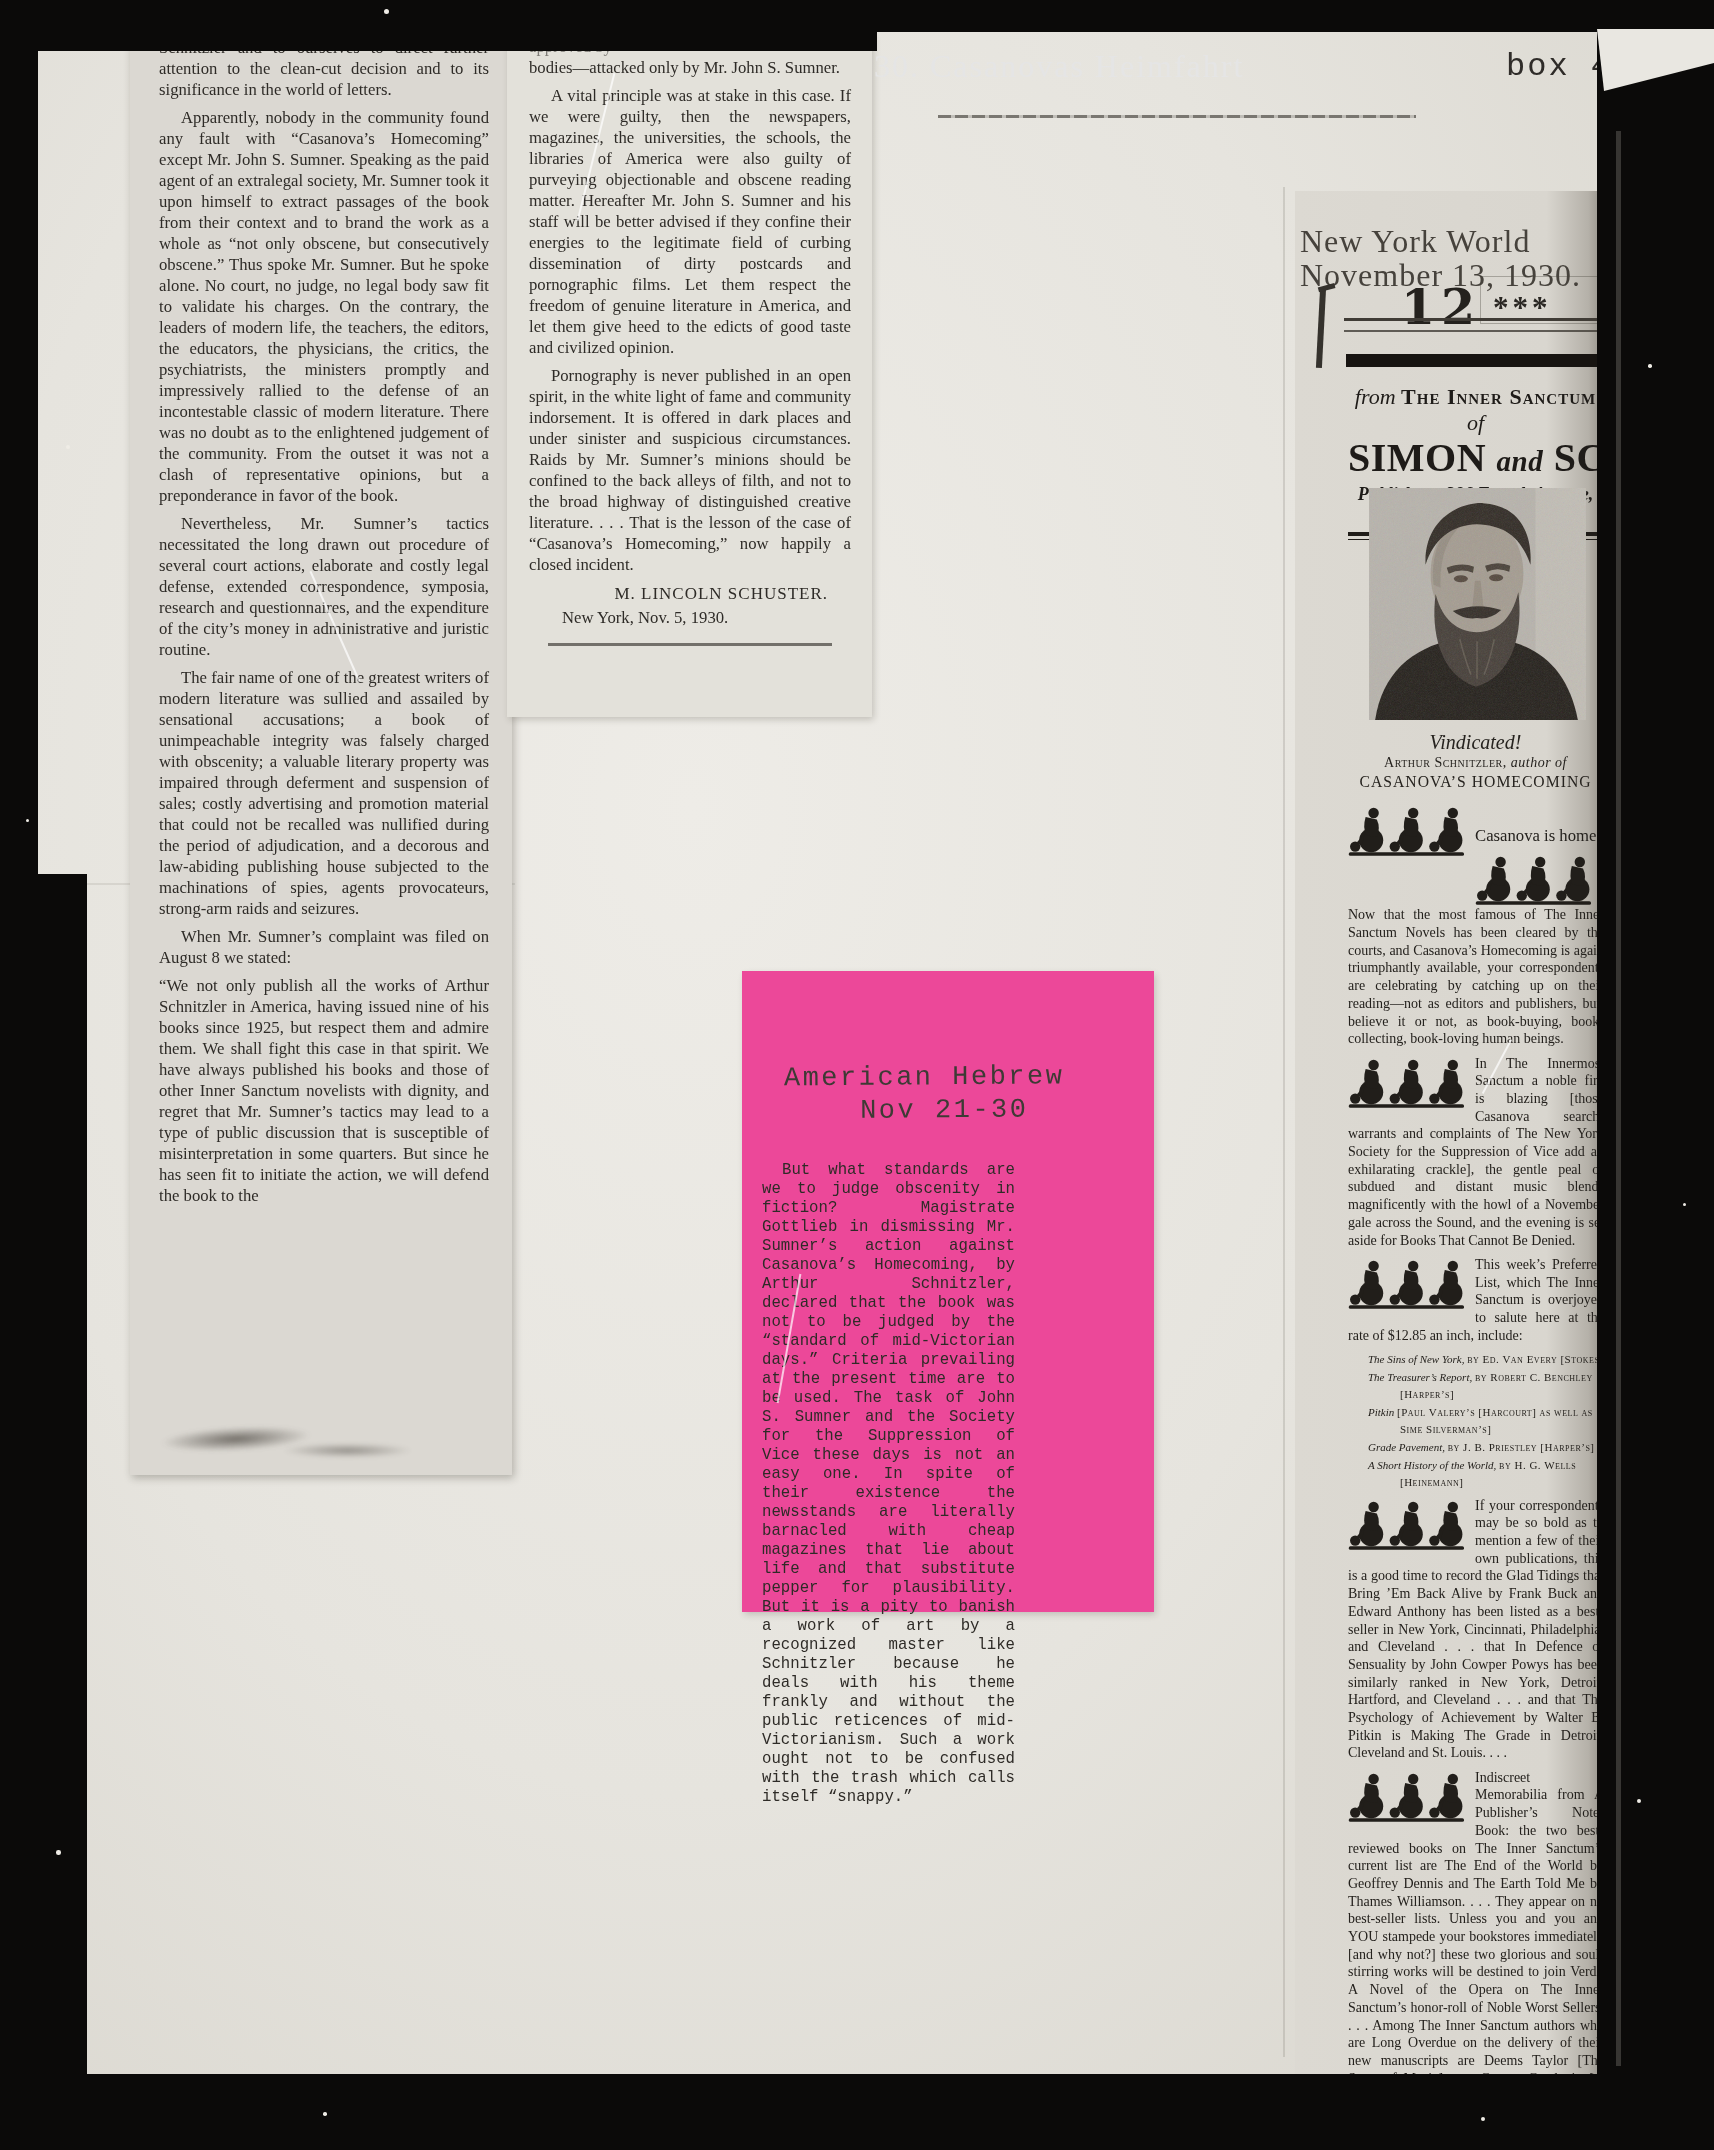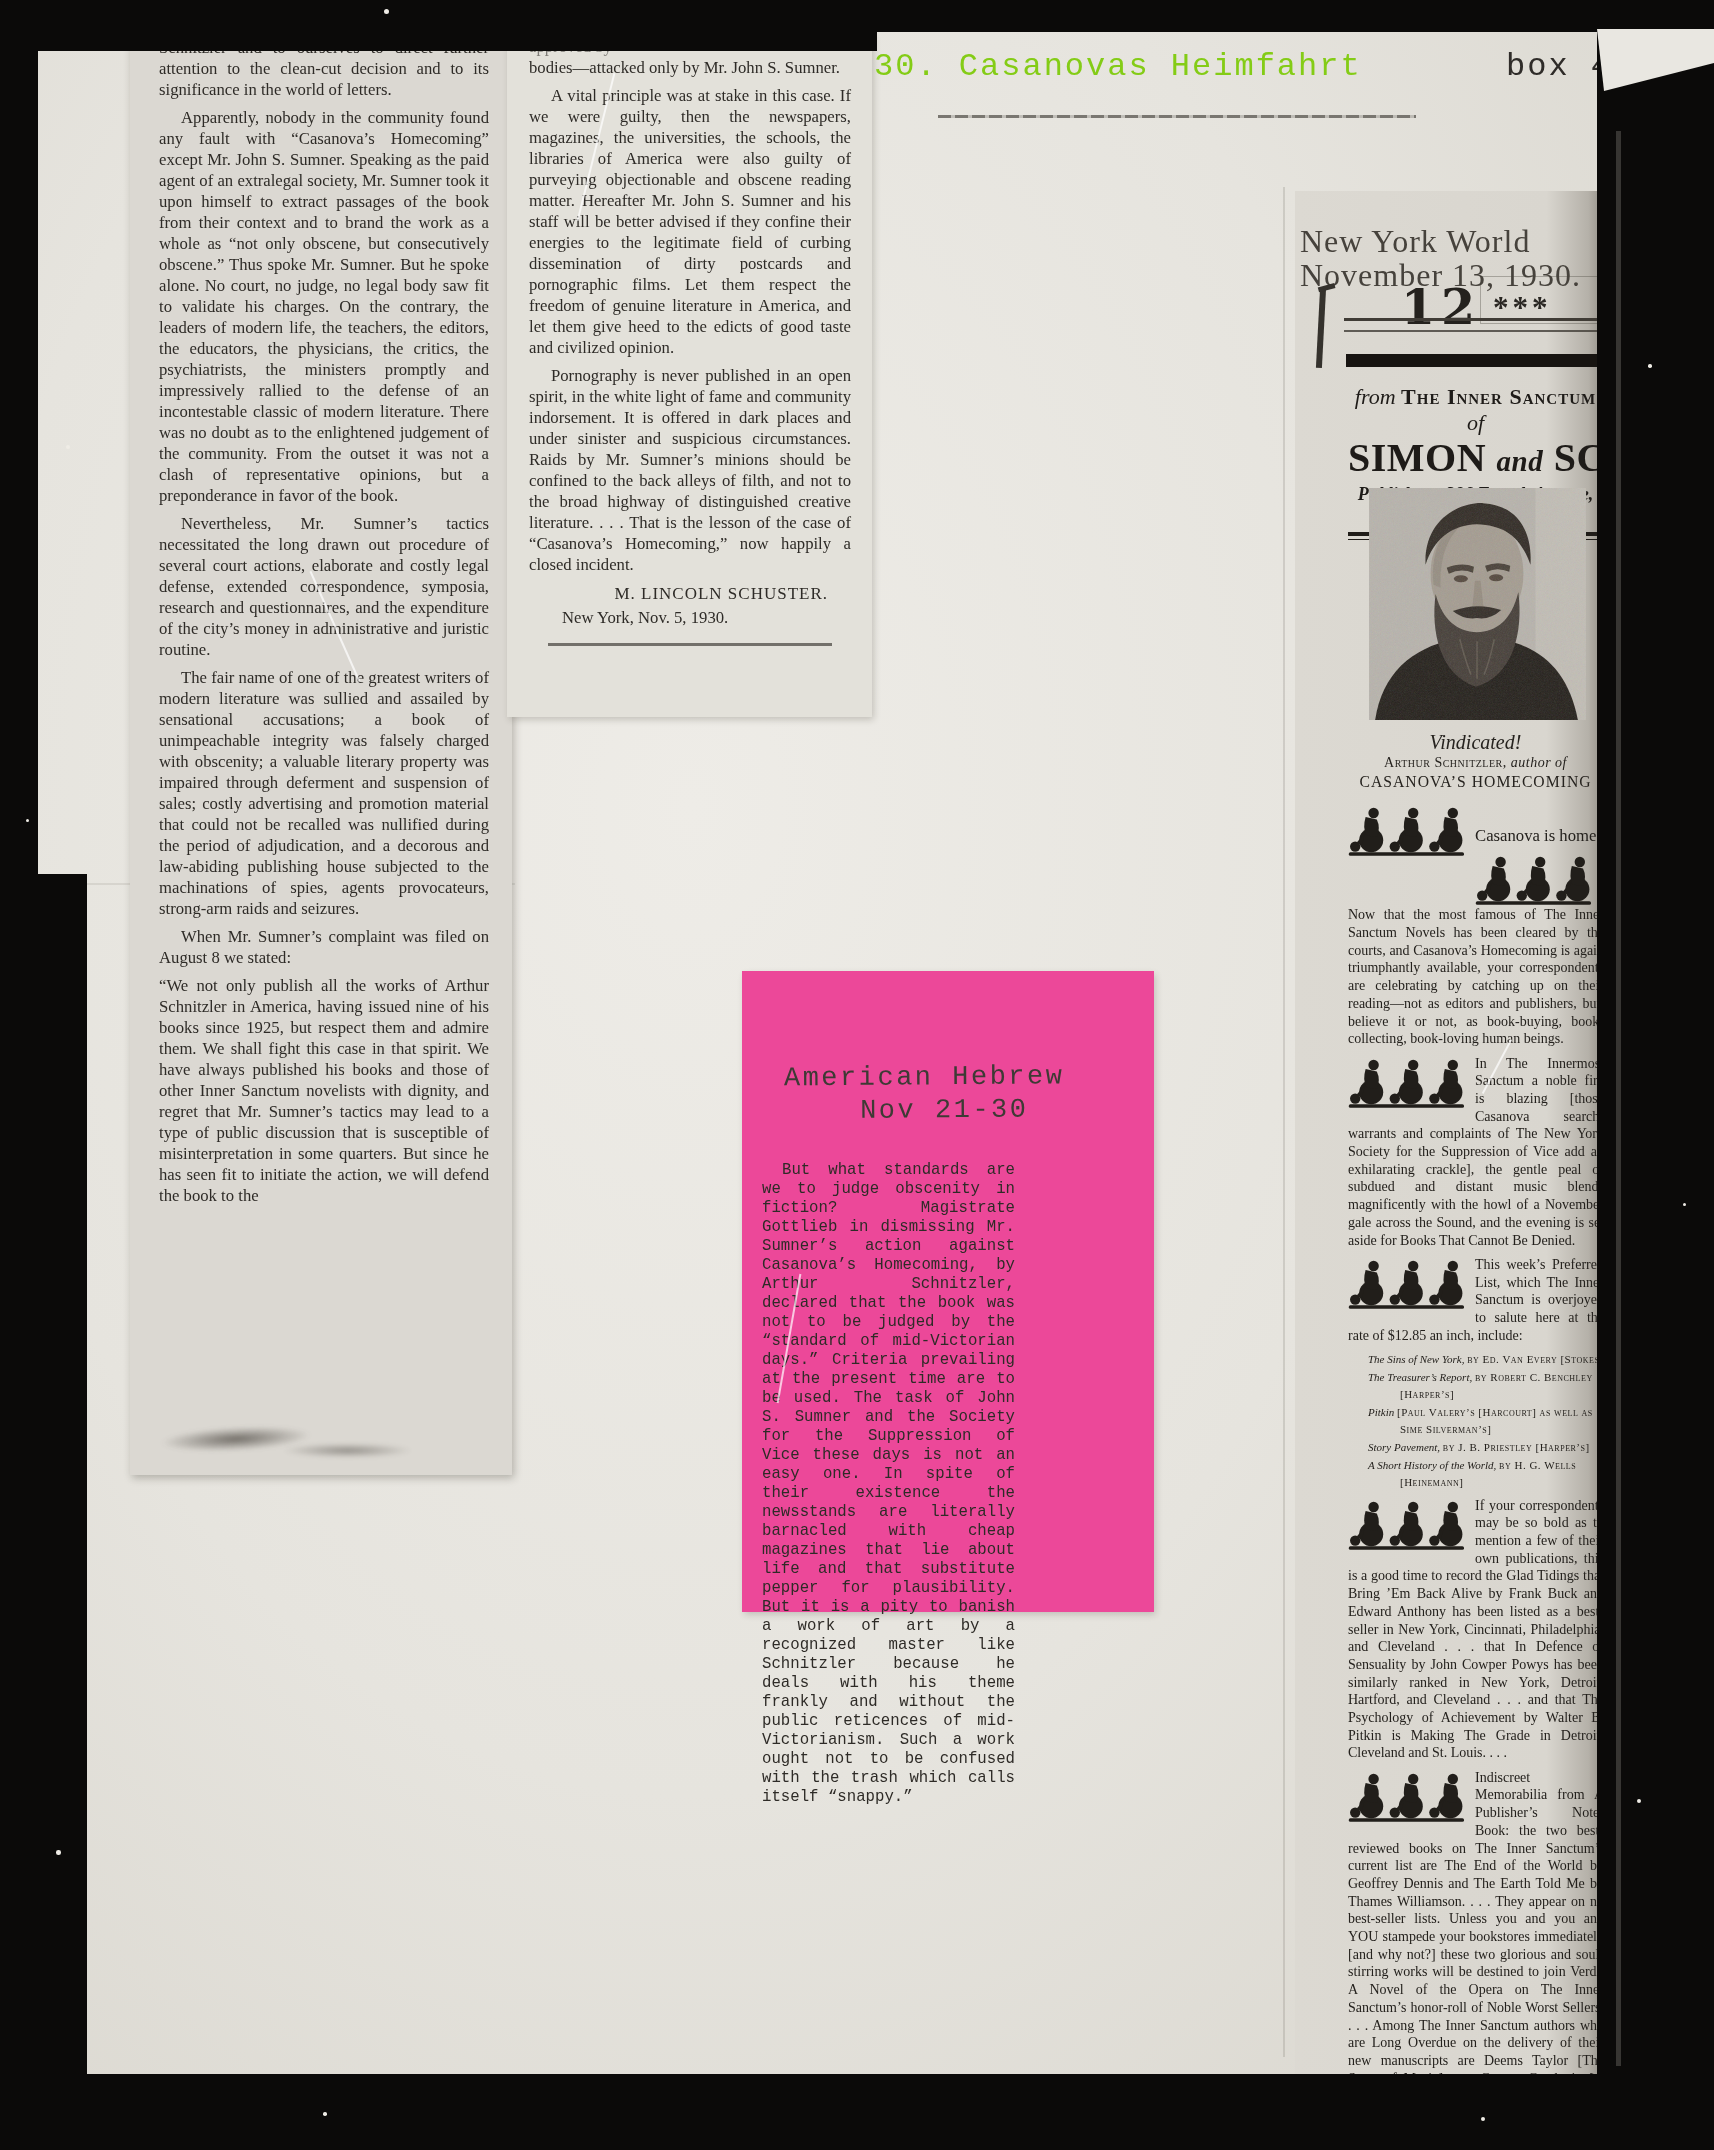--- a/index.html
+++ b/index.html
@@ -78,22 +78,22 @@
   .nyw-col{position:absolute;left:53px;top:612px;width:256px;color:#24211d;}
   .nyw-p{font-size:14px;line-height:17.7px;text-align:justify;margin:0 0 6.6px 0;}
   .orn{float:left;width:120px;height:52px;margin:2px 7px 0 0;}
   .casa-home{display:inline-block;margin-top:24px;font-size:16.7px;}
   .pl{margin:1px 0 6px 20px;}
   .pl-item{font-size:11px;line-height:16.7px;padding-left:32px;text-indent:-32px;margin:0 0 1.5px 0;}
   .pl-title{font-style:italic;}
   .pl-rest{font-variant:small-caps;letter-spacing:0.5px;}
 
   
-  .page-header{position:absolute;left:874px;top:48px;z-index:6;font-family:Liberation Mono, monospace;
-    color:#84cc16;font-size:32px;letter-spacing:2px;white-space:nowrap;}
+  .page-header{position:absolute;left:874px;top:48px;z-index:6;font-family:Liberation Serif, serif;
+    color:#e5e5e5;font-size:32px;letter-spacing:2px;white-space:nowrap;}
   .header-underline{position:absolute;left:938px;top:115px;width:478px;height:3px;z-index:6;opacity:.75;
     background:repeating-linear-gradient(90deg,#55524c 0 13px, rgba(85,82,76,.35) 13px 17px);}
   .box-label{position:absolute;left:1506px;top:48px;z-index:6;font-family:"Liberation Mono", monospace;
     color:#2f2c29;font-size:32px;letter-spacing:2px;white-space:nowrap;}
 
   
   .frame{position:absolute;background:#0b0a09;z-index:10;}
   .f-top{left:0;top:0;width:1714px;height:32px;}
   .f-top2{left:0;top:0;width:877px;height:51px;}
   .f-left{left:0;top:0;width:38px;height:2151px;}
@@ -270,21 +270,21 @@
       </p>
       <p class="pl-item" data-name="preferred-list-item">
         <span class="pl-title" data-name="book-title">The Treasurer’s Report,</span>
         <span class="pl-rest" data-name="book-author-publisher">by Robert C. Benchley [Harper’s]</span>
       </p>
       <p class="pl-item" data-name="preferred-list-item">
         <span class="pl-title" data-name="book-title">Pitkin</span>
         <span class="pl-rest" data-name="book-author-publisher">[Paul Valery’s [Harcourt] as well as Sime Silverman’s]</span>
       </p>
       <p class="pl-item" data-name="preferred-list-item">
-        <span class="pl-title" data-name="book-title">Story Pavement,</span>
+        <span class="pl-title" data-name="book-title">Grade Pavement,</span>
         <span class="pl-rest" data-name="book-author-publisher">by J. B. Priestley [Harper’s]</span>
       </p>
       <p class="pl-item" data-name="preferred-list-item">
         <span class="pl-title" data-name="book-title">A Short History of the World,</span>
         <span class="pl-rest" data-name="book-author-publisher">by H. G. Wells [Heinemann]</span>
       </p>
     </div>
     <p class="nyw-p" data-name="column-paragraph">
       <svg class="orn" viewBox="0 0 300 130" data-name="three-riders-ornament-icon">
           <use href="#riders"></use>

